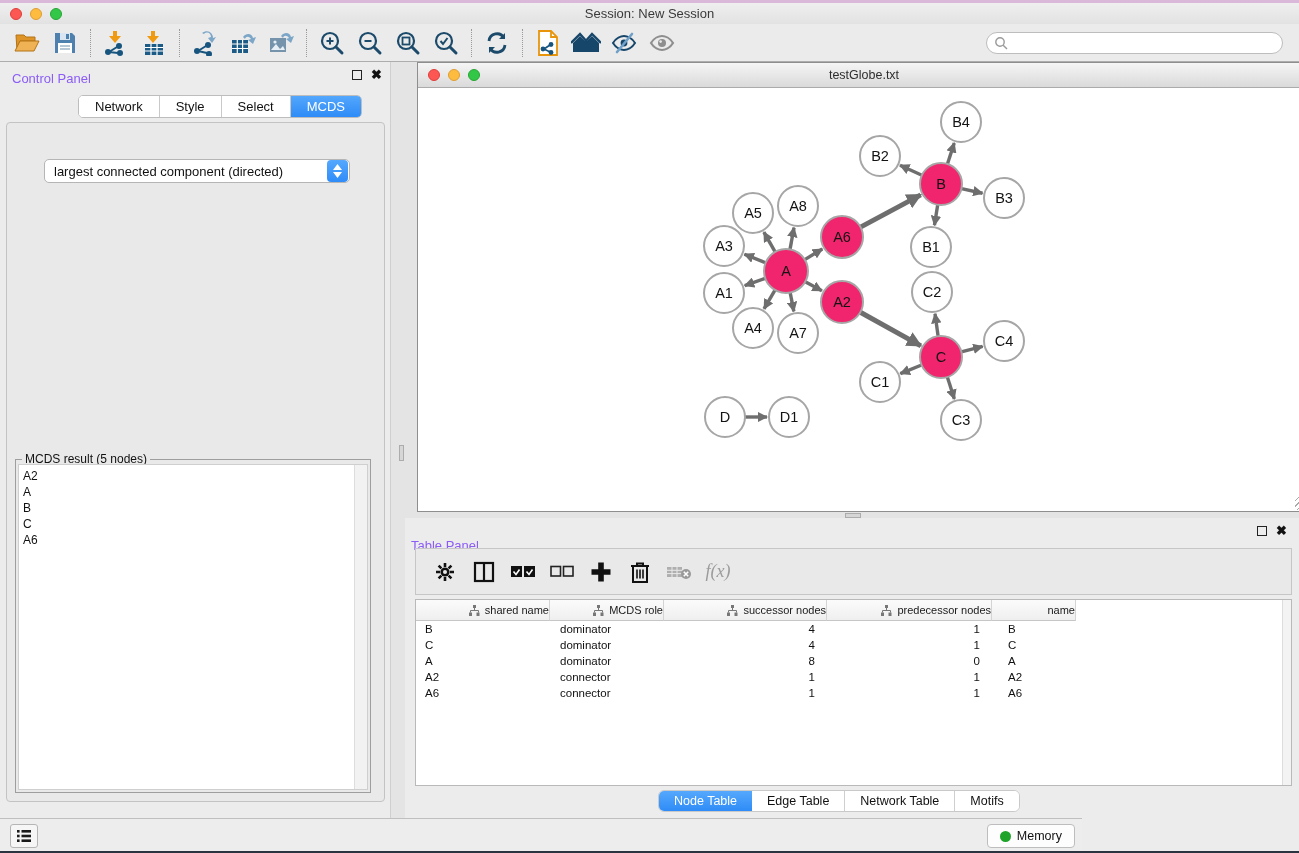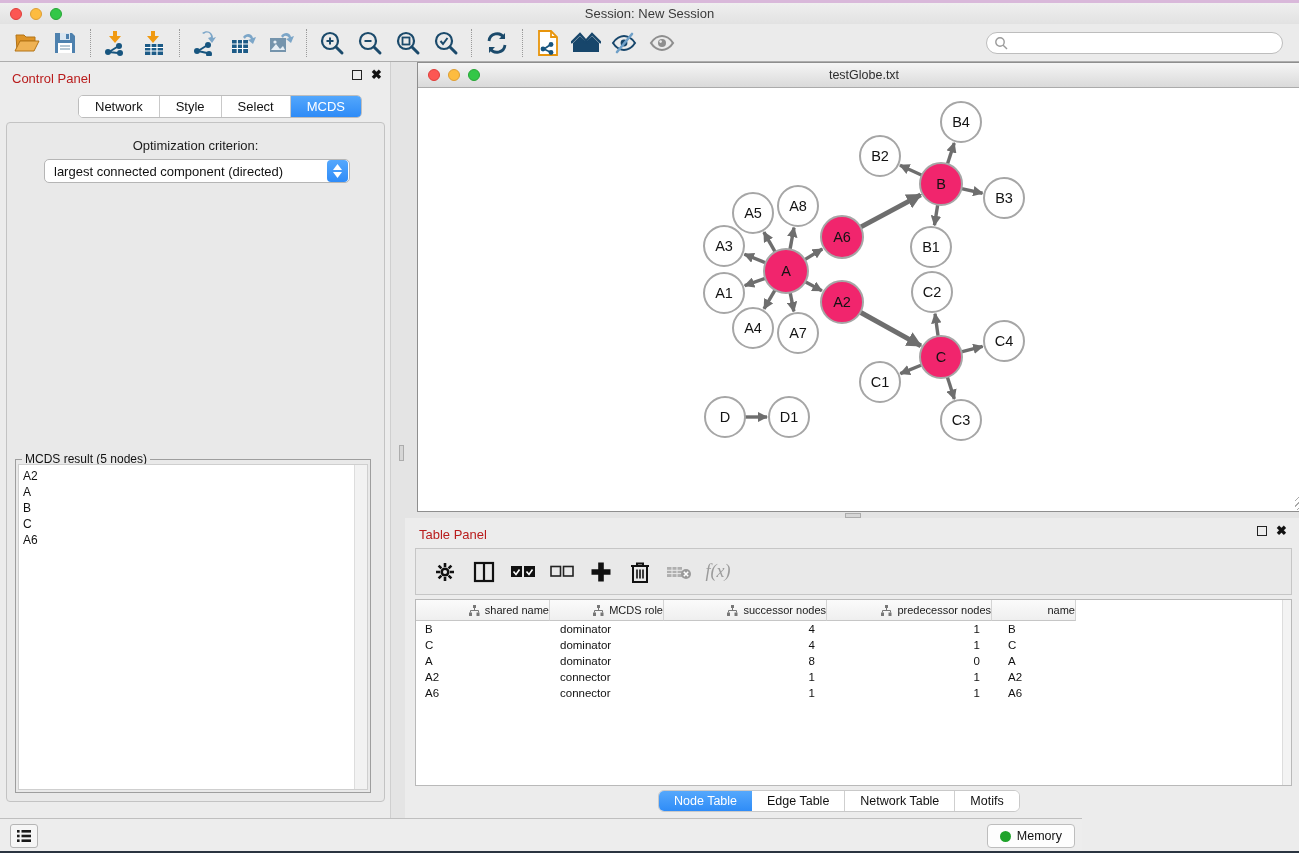--- a/index.html
+++ b/index.html
@@ -26,21 +26,21 @@
     border:1px solid #BDBDBD; border-radius:11px; background:#fff; display:flex; align-items:center; padding-left:7px; }
   #toolbar-search input { border:none; outline:none; flex:1; height:18px; font-size:12px; background:transparent; }
 
   
   #main { position:absolute; left:0; top:62px; width:1299px; height:756px; background:#E4E4E4; }
 
   
   #control-panel { position:absolute; left:0; top:0; width:391px; height:756px;
     background:#ECECEC; border-right:1px solid #CFCFCF; }
   .panel-head { position:relative; height:28px; }
-  .panel-title { position:absolute; left:12px; top:9px; font-size:13px; color:#b91c1c; }
+  .panel-title { position:absolute; left:12px; top:9px; font-size:13px; color:#8b5cf6; }
   .panel-icons { position:absolute; right:8px; top:8px; display:flex; gap:9px; align-items:center; }
   .float-ico { width:10px; height:10px; border:1.6px solid #222; display:inline-block; }
   .close-ico { font-size:13px; font-weight:bold; color:#111; line-height:10px; }
 
   #cp-tabs { position:absolute; left:78px; top:33px; display:flex; height:23px;
     border:1px solid #BDBDBD; border-radius:5px; overflow:hidden; background:#fff; }
   .seg { display:flex; align-items:center; justify-content:center; font-size:13px; color:#111;
     padding:0 16px; border-right:1px solid #C9C9C9; background:#fff; }
   .seg:last-child { border-right:none; }
   .seg.active { background:linear-gradient(#53A7FC,#2E8BF7); color:#fff; border-right:none; }
@@ -297,21 +297,20 @@
         <span class="close-ico">✖</span>
       </span>
     </div>
     <div id="cp-tabs">
         <div class="seg">Network</div>
         <div class="seg">Style</div>
         <div class="seg">Select</div>
         <div class="seg active">MCDS</div>
       </div>
     <div id="cp-body">
-      <div id="opt-label">Optimization criterion:</div>
       <div id="opt-select">
         <span class="sel-text">largest connected component (directed)</span>
         <span id="opt-stepper">
           <svg width="9" height="6" viewBox="0 0 9 6">
               <path d="M4.5 0L9 6H0z" fill="#fff"></path>
             </svg>
           <svg width="9" height="6" viewBox="0 0 9 6">
               <path d="M4.5 6L0 0h9z" fill="#fff"></path>
             </svg>
         </span>
@@ -409,21 +408,21 @@
           <text x="371" y="334" text-anchor="middle" font-size="14.5" fill="#131313">D1</text>
         </svg>
       <div id="nf-resize"></div>
     </div>
   </div>
   <div class="vgrip"></div>
   <div class="hgrip"></div>
 
   <div id="table-panel">
     <div class="panel-head">
-      <span class="panel-title" style="left:14px;">Table Panel</span>
+      <span class="panel-title" style="left:6px;margin-top:11px;">Table Panel</span>
       <span class="panel-icons" style="right:12px;">
         <span class="float-ico"></span>
         <span class="close-ico">✖</span>
       </span>
     </div>
 
     <div id="tp-toolbar">
       <div class="tpbtn">
         <svg width="22" height="22" viewBox="0 0 22 22">
             <g stroke="#111" stroke-width="2.6">

